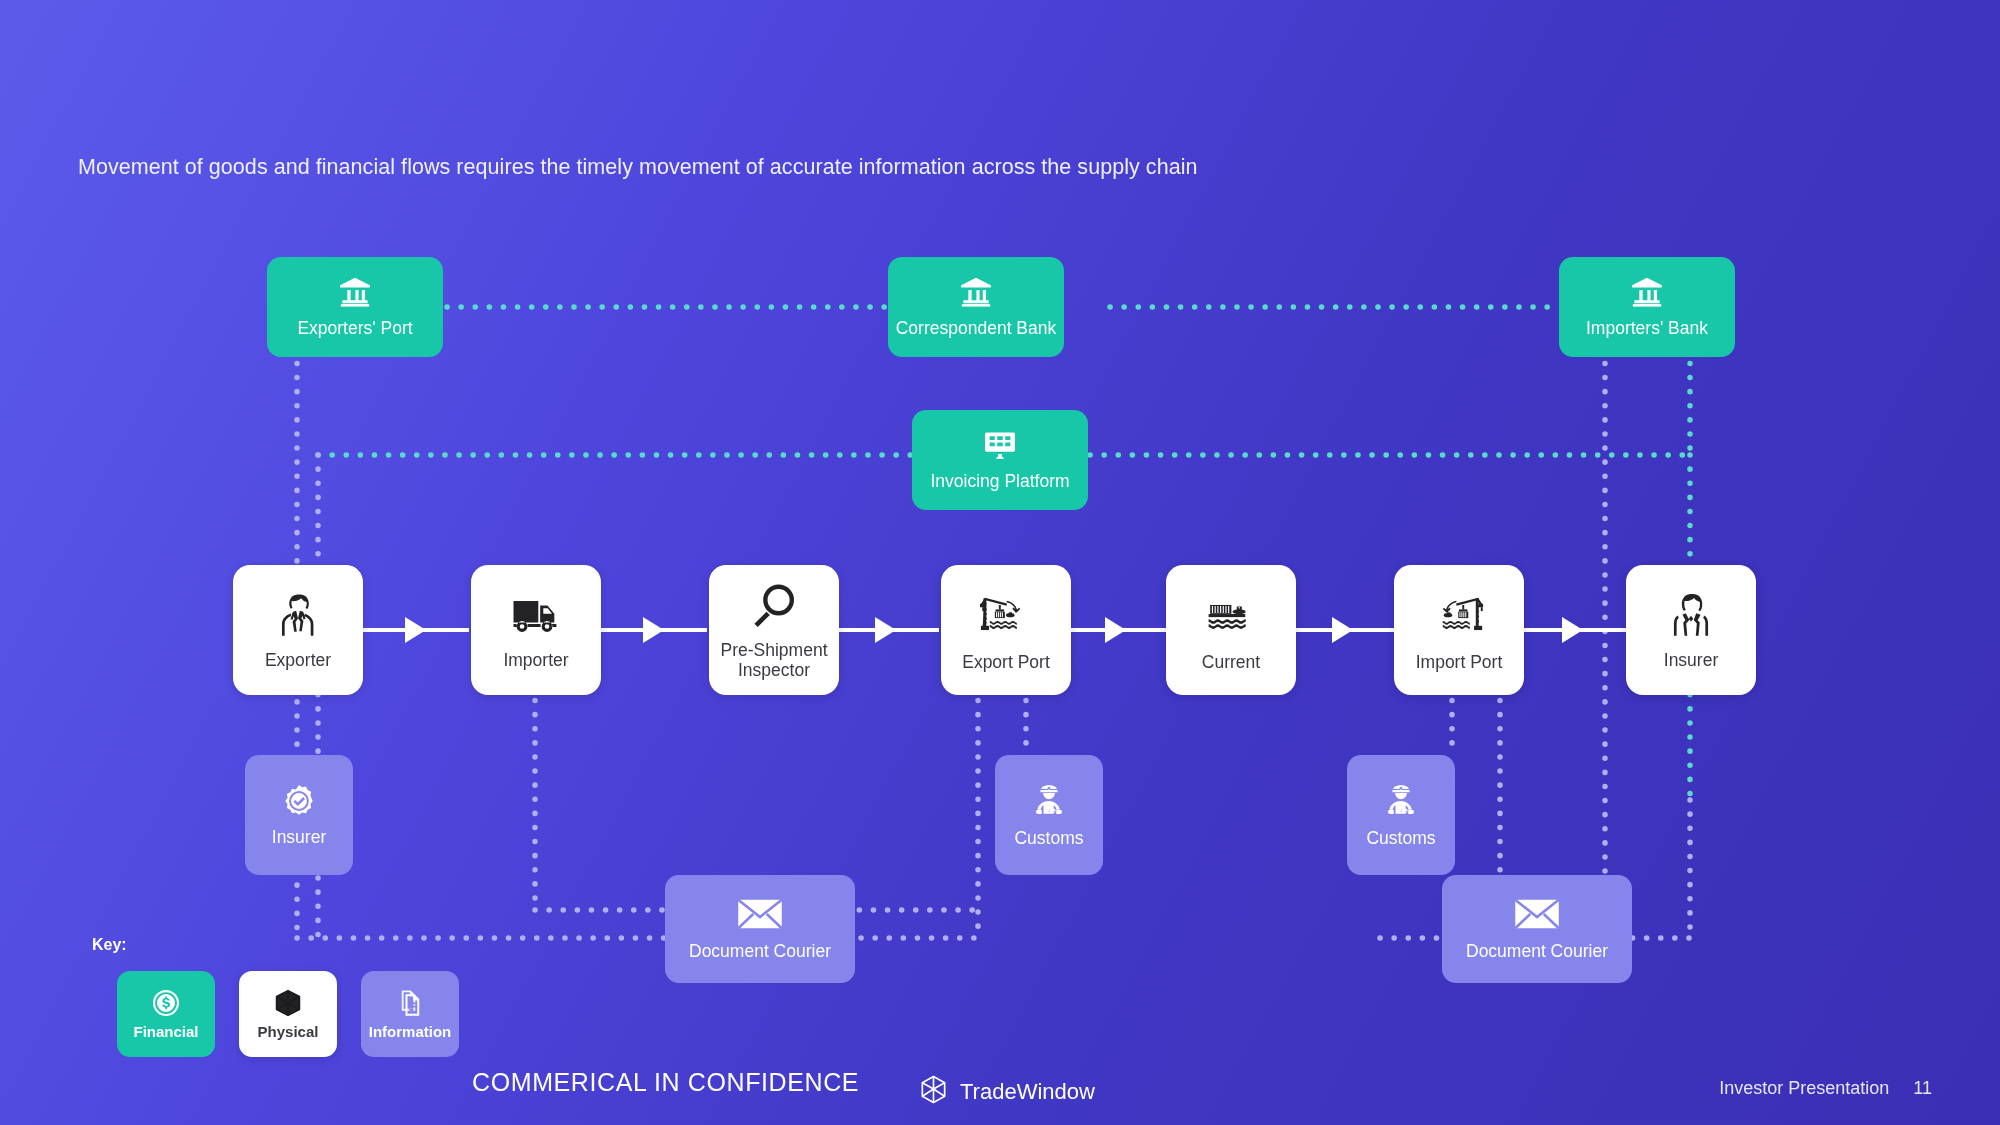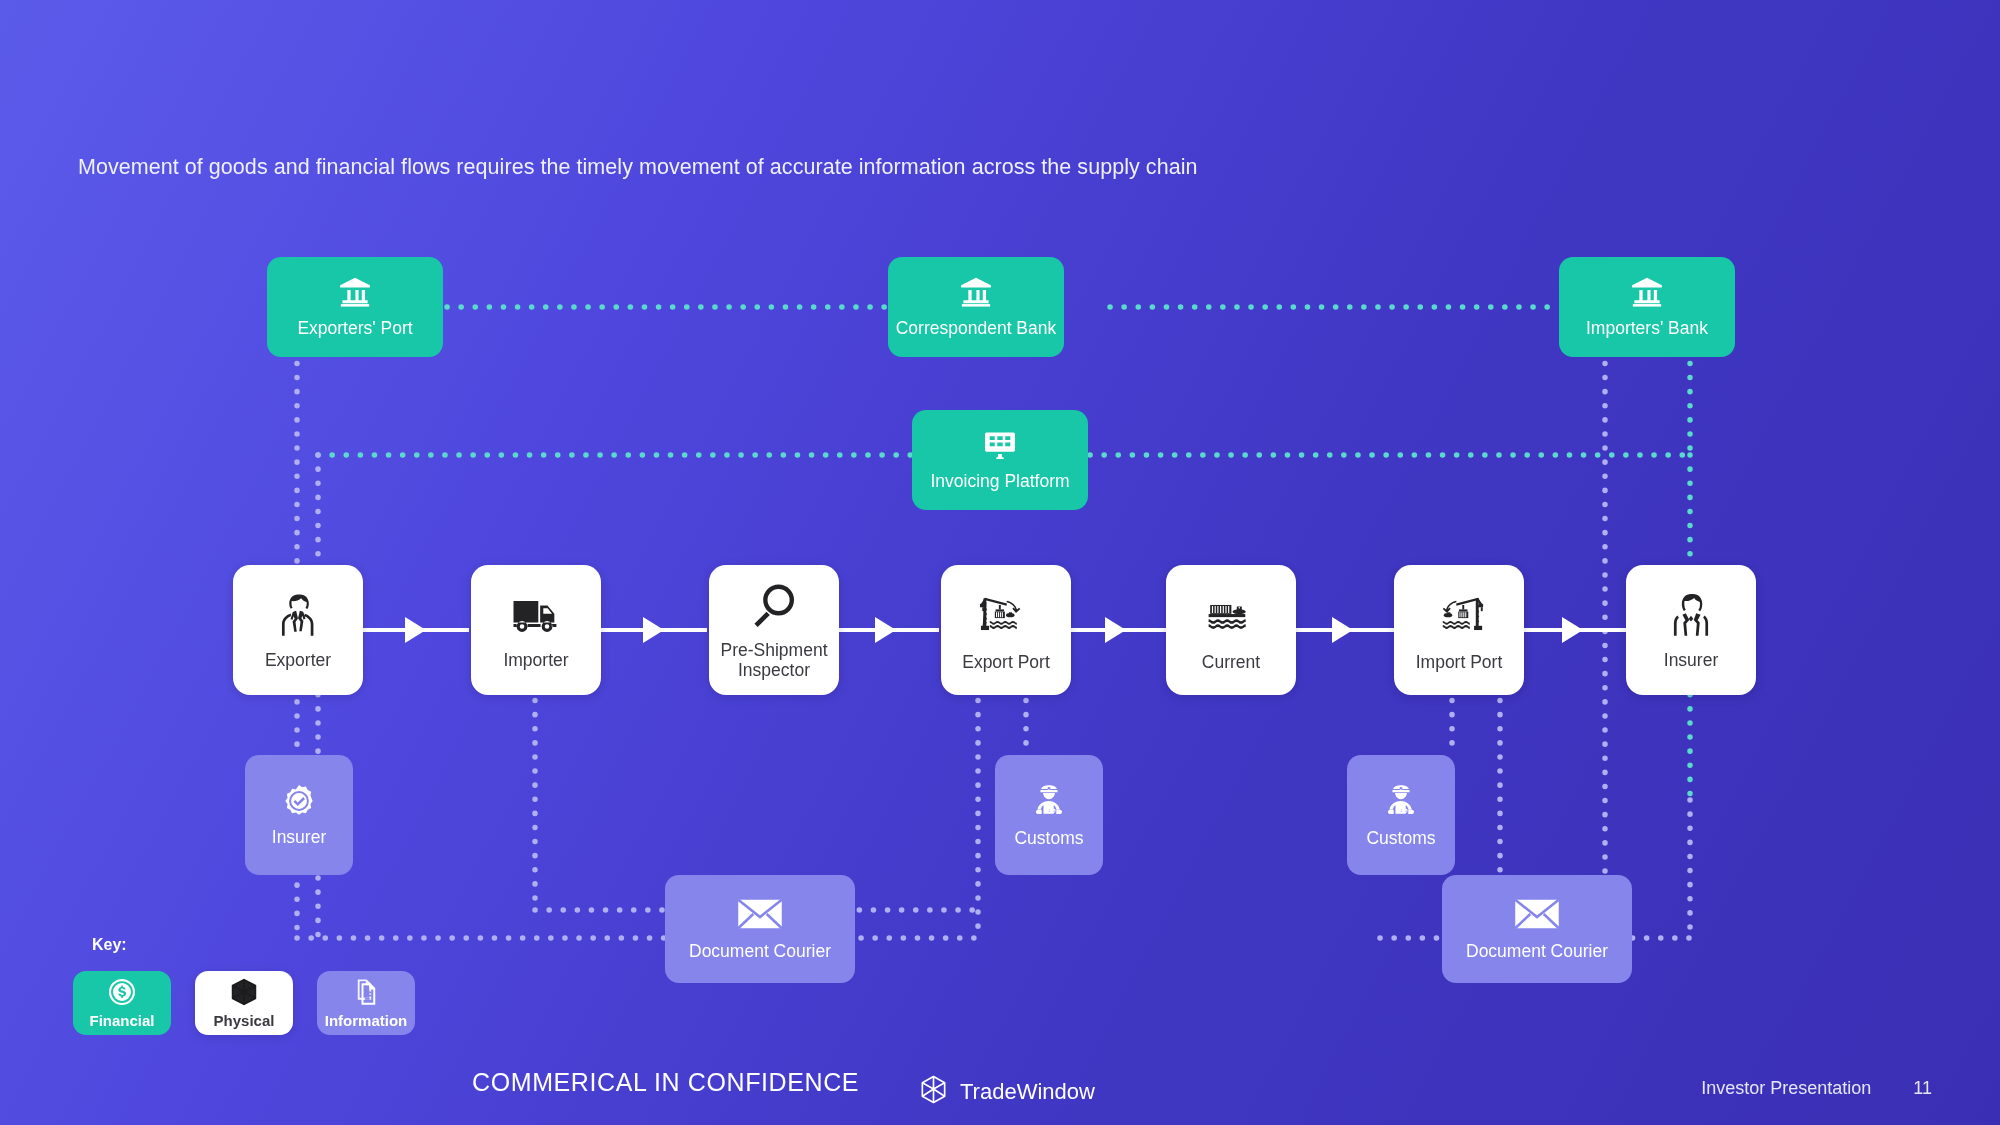--- a/index.html
+++ b/index.html
@@ -60,21 +60,21 @@
   
   .n-inf { background: #8585ec; }
   .n-inf .lbl { color: #ffffff; }
   .n-inf .ic svg { fill: #ffffff; }
 
   
   .sz-bank   { width: 176px; height: 100px; }
   .sz-chain  { width: 130px; height: 130px; border-radius: 17px; }
   .sz-small  { width: 108px; height: 120px; }
   .sz-cour   { width: 190px; height: 108px; }
-  .sz-key    { width:  98px; height:  64px; border-radius: 13px; }
+  .sz-key    { width:  98px; height:  86px; border-radius: 13px; margin-left: 44px; }
 
   .sz-bank .ic  { margin-bottom: 9px; }
   .sz-chain .ic { margin-bottom: 10px; }
   .sz-small .ic { margin-bottom: 8px; }
   .sz-cour .ic  { margin-bottom: 9px; }
   .sz-key  .ic  { margin-bottom: 5px; }
   .sz-key .lbl  { font-size: 15px; font-weight: 700; }
 
   
   .arrowline {
@@ -99,21 +99,21 @@
     font-size: 25px; font-weight: 400; color: #ffffff;
     letter-spacing: .6px;
   }
   #brand {
     position: absolute; left: 920px; top: 1075px;
     display: flex; align-items: center; gap: 13px;
   }
   #brand .bname { font-size: 22px; color: #ffffff; }
   #foot-right {
     position: absolute; right: 68px; top: 1078px;
-    display: flex; align-items: baseline; gap: 42px;
+    display: flex; align-items: baseline; gap: 24px;
     font-size: 18px; color: #e6e6fa;
   }
 </style>
 </head>
 <body>
 
 <div id="slide">
 
   <div id="subtitle">Movement of goods and financial flows requires the timely movement of accurate information across the supply chain</div>
 

